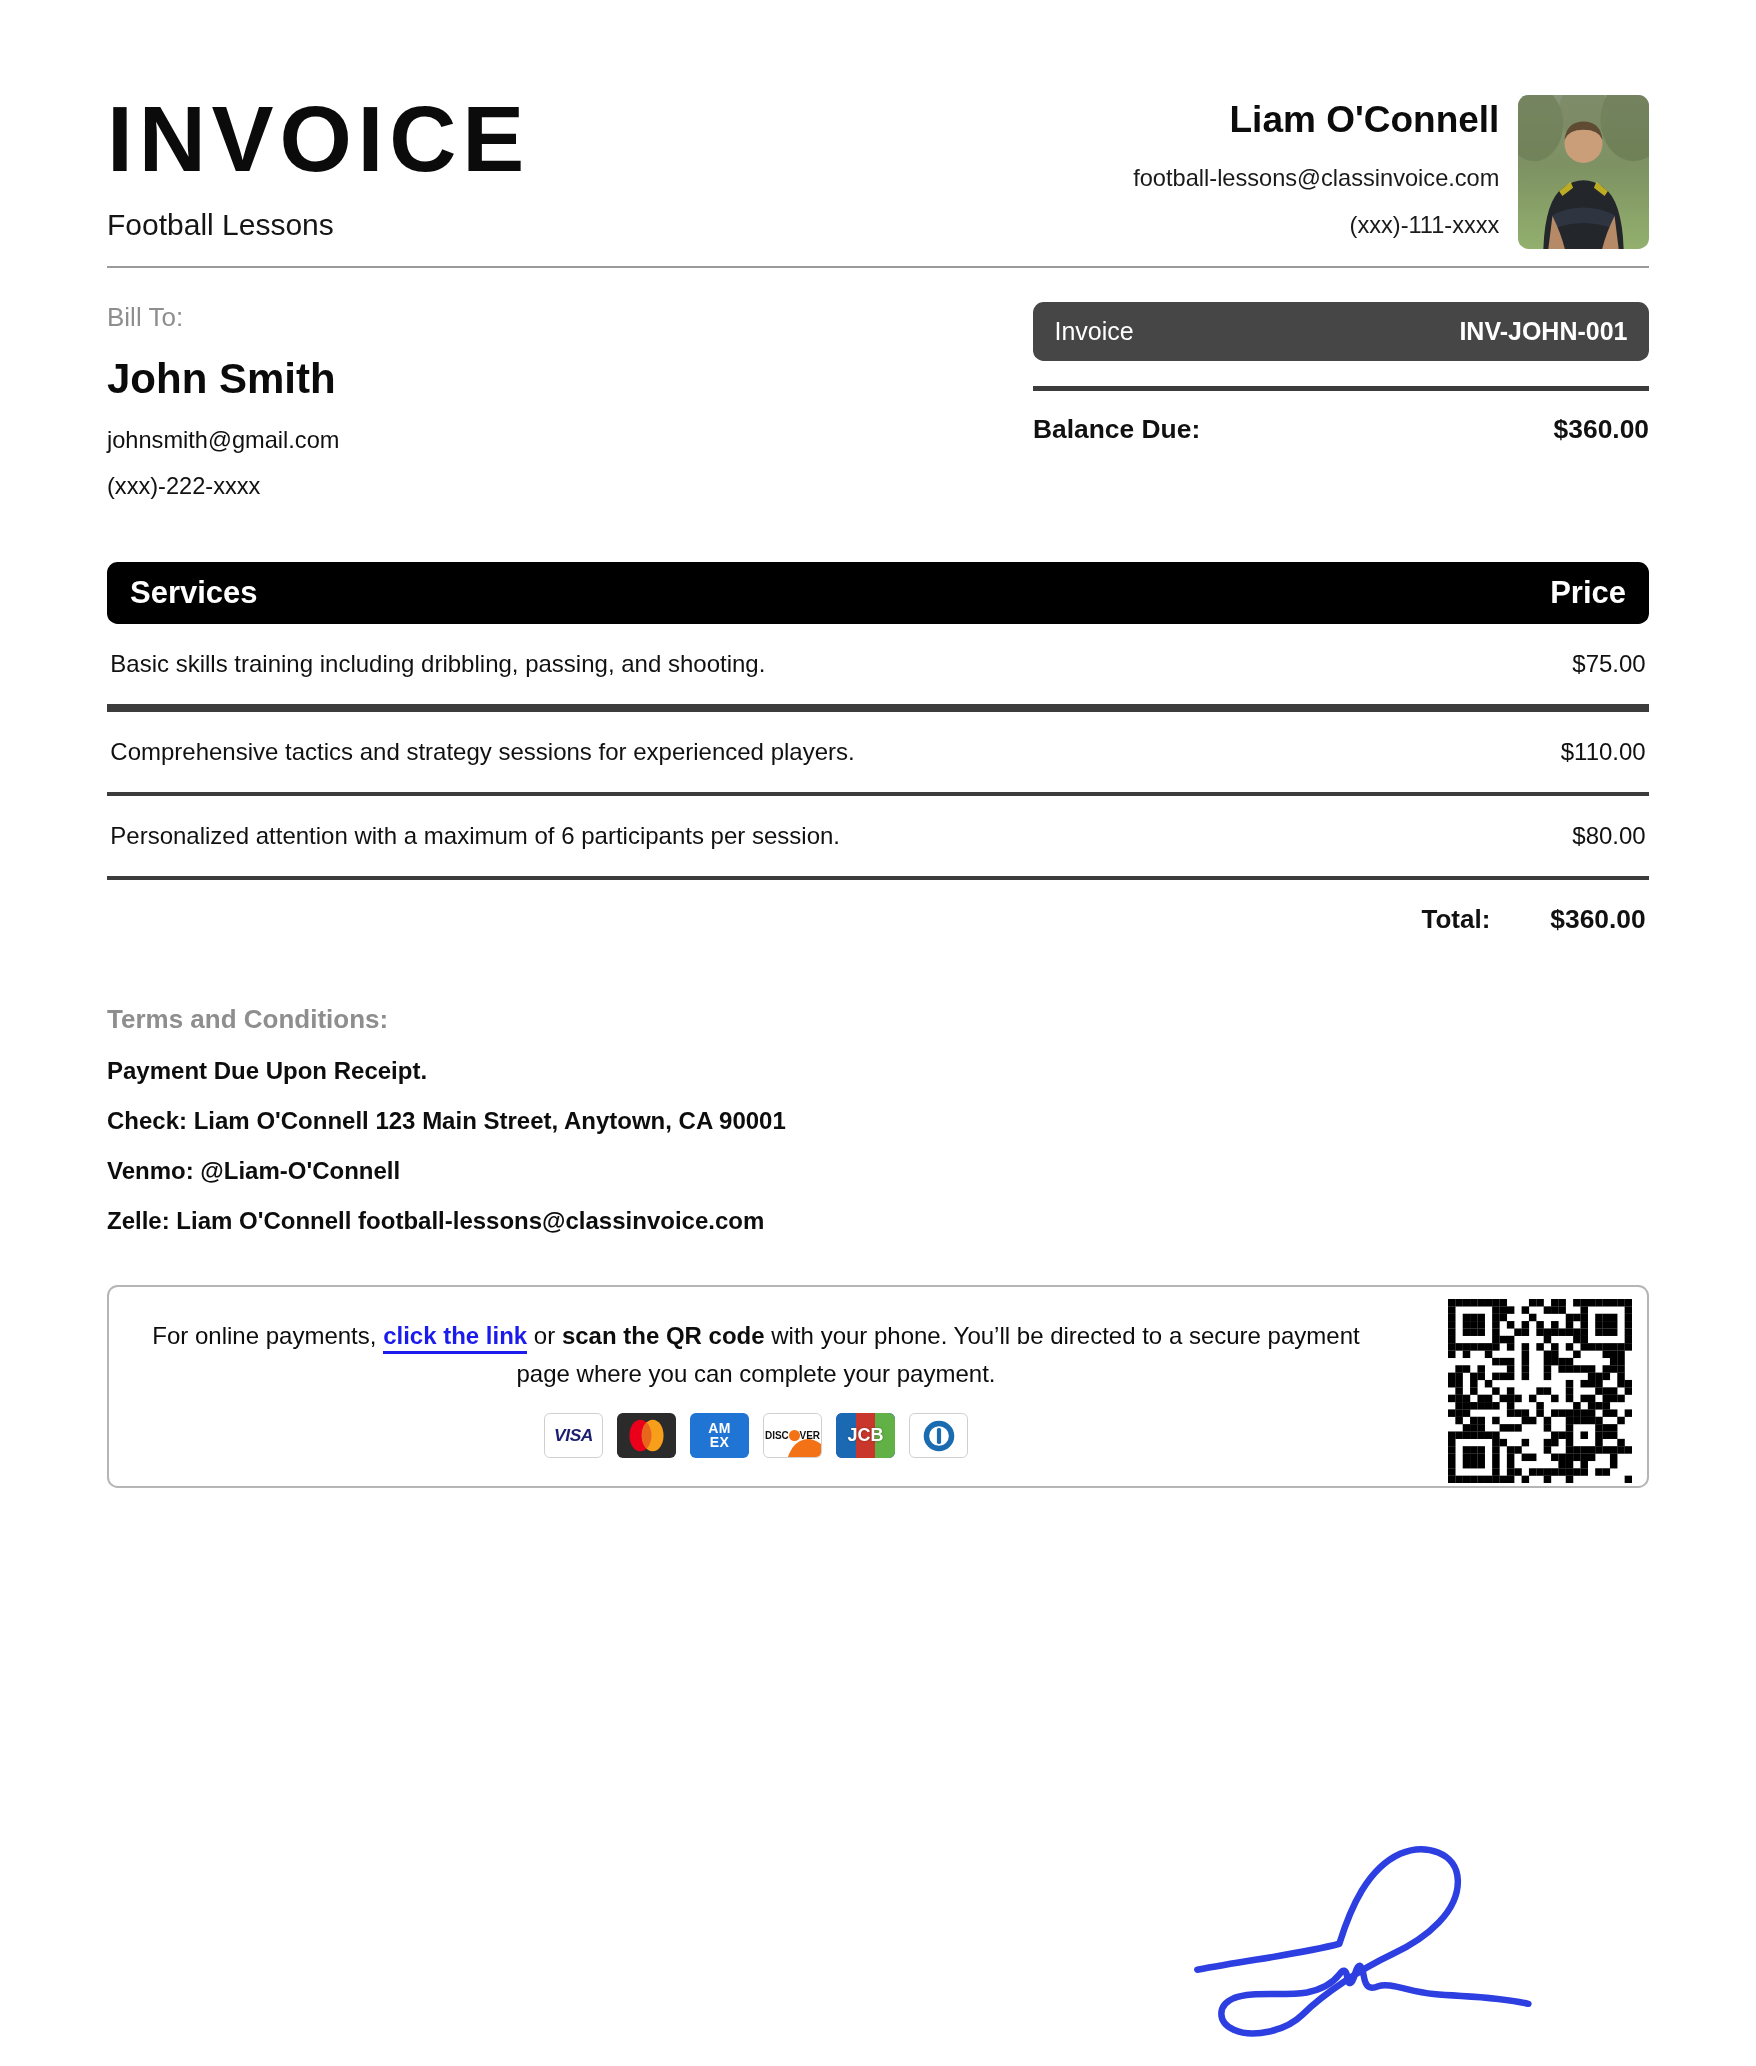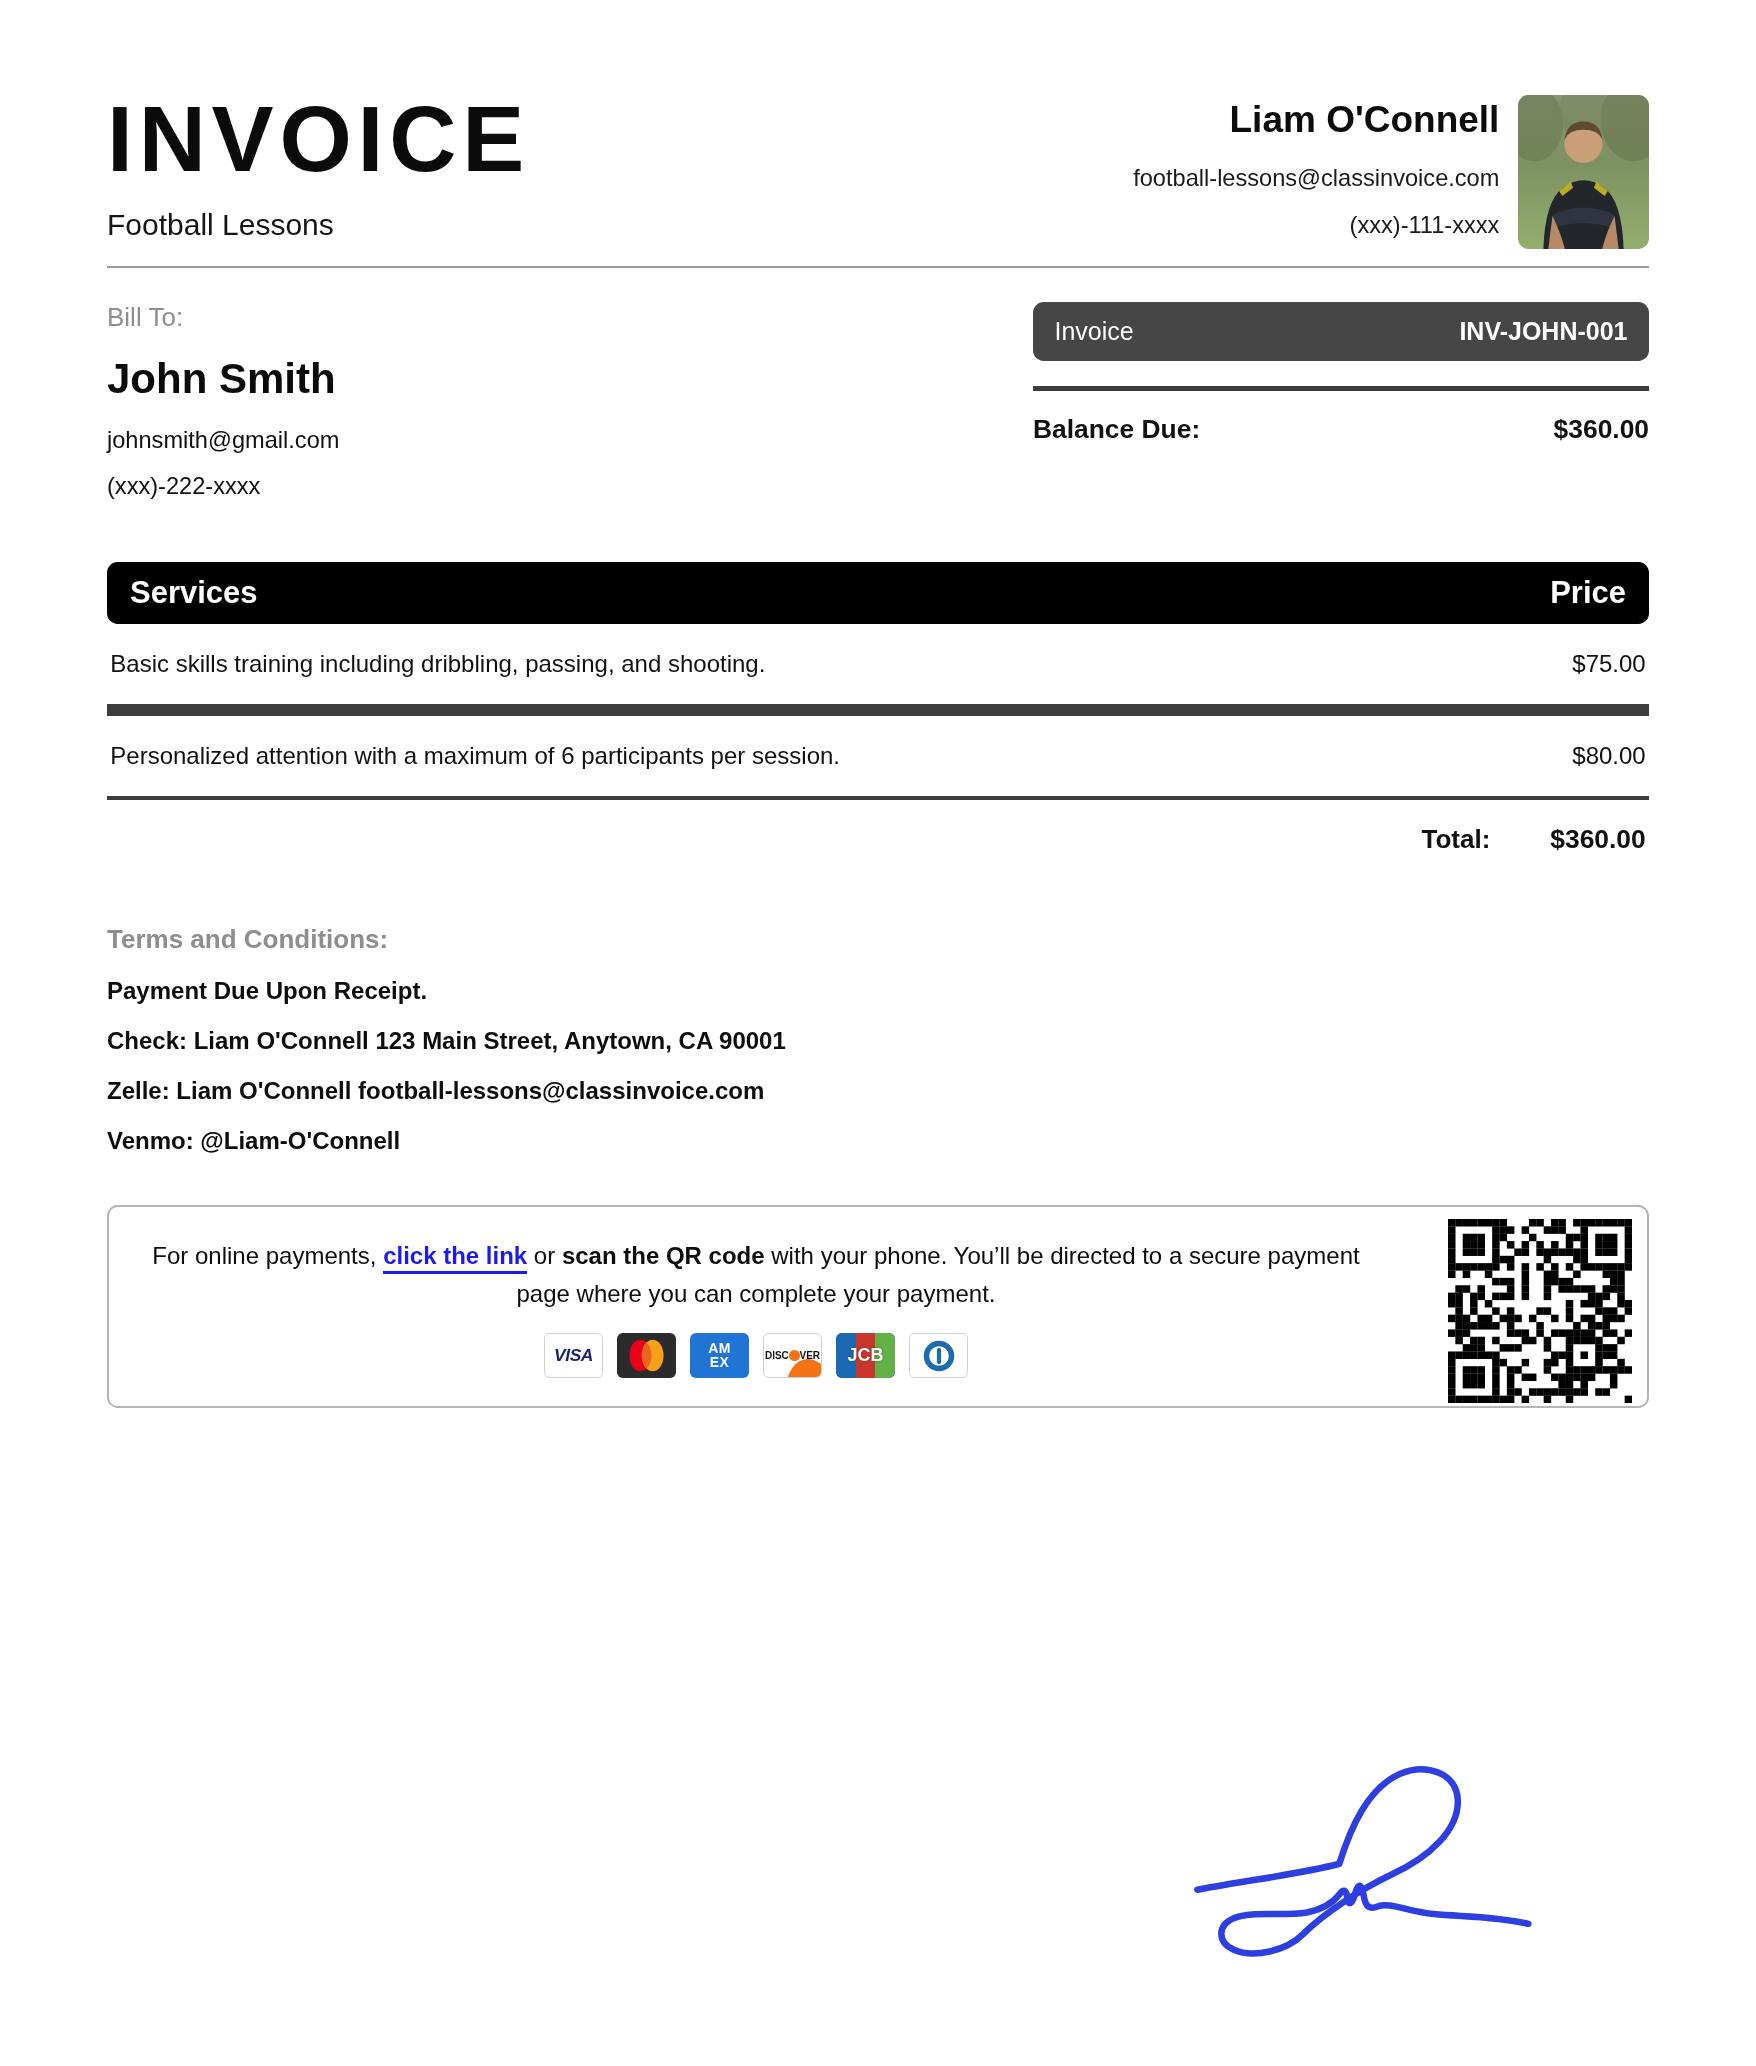--- a/index.html
+++ b/index.html
@@ -151,40 +151,44 @@
     </div>
 
     <div class="svc-row">
       <span>Basic skills training including dribbling, passing, and shooting.</span>
       <span class="svc-price">$75.00</span>
     </div>
     <div class="svc-sep"></div>
 
     <div class="svc-sep"></div>
 
+    <div class="svc-row">
+      <span>Comprehensive tactics and strategy sessions for experienced players.</span>
+      <span class="svc-price">$110.00</span>
+    </div>
     <div class="svc-sep"></div>
 
     <div class="svc-row">
       <span>Personalized attention with a maximum of 6 participants per session.</span>
       <span class="svc-price">$80.00</span>
     </div>
     <div class="svc-sep"></div>
 
     <div class="total-row">
       <span class="total-label">Total:</span>
       <span class="total-value">$360.00</span>
     </div>
   </div>
 
   <div class="terms">
     <div class="gray-label">Terms and Conditions:</div>
     <div class="terms-line">Payment Due Upon Receipt.</div>
     <div class="terms-line">Check: Liam O'Connell 123 Main Street, Anytown, CA 90001</div>
+    <div class="terms-line">Venmo: @Liam-O'Connell</div>
     <div class="terms-line">Zelle: Liam O'Connell football-lessons@classinvoice.com</div>
-    <div class="terms-line">Venmo: @Liam-O'Connell</div>
   </div>
 
   <div class="pay-box">
     <div class="pay-text">
       <span>For online payments, </span><span class="pay-link">click the link</span><span> or </span><span class="pay-bold">scan the QR code</span><span> with your phone. You’ll be directed to a secure payment page where you can complete your payment.</span>
     </div>
     <div class="cards-row">
       <div class="card white card-visa">
         <span>VISA</span>
       </div>

